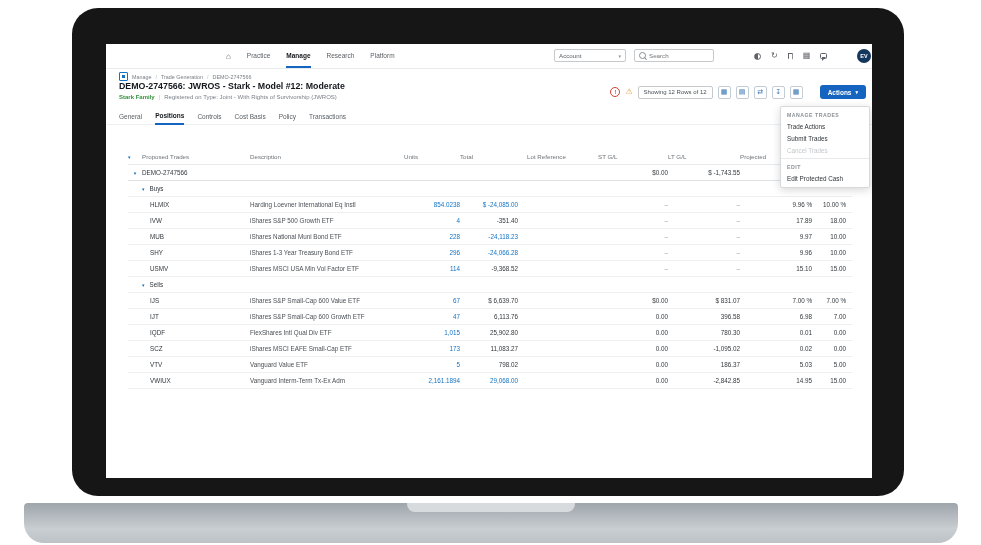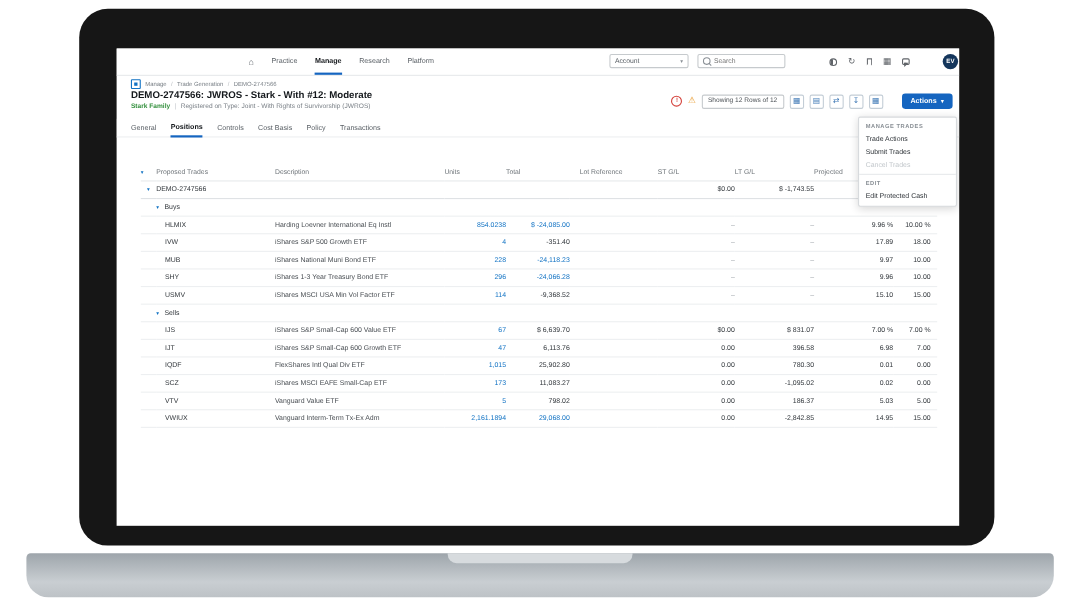--- a/index.html
+++ b/index.html
@@ -131,21 +131,21 @@
     <div class="avatar">EV</div>
   </div>
 
   <div class="breadcrumb">
     <span class="bc-icon"></span>
     <span class="crumb">Manage</span>
     <span class="crumb">Trade Generation</span>
     <span class="crumb">DEMO-2747566</span>
   </div>
 
-  <div class="page-title">DEMO-2747566: JWROS - Stark - With #12: Moderate</div>
+  <div class="page-title">DEMO-2747566: JWROS - Stark - Model #12: Moderate</div>
   <div class="page-sub">
     <span class="family">Stark Family</span>
     <span class="pipe"></span>
     <span>Registered on Type: Joint - With Rights of Survivorship (JWROS)</span>
   </div>
 
   <div class="header-right">
     <span class="alert-circle">!</span>
     <span class="warn">⚠</span>
     <span class="showing-box">Showing 12 Rows of 12</span>

